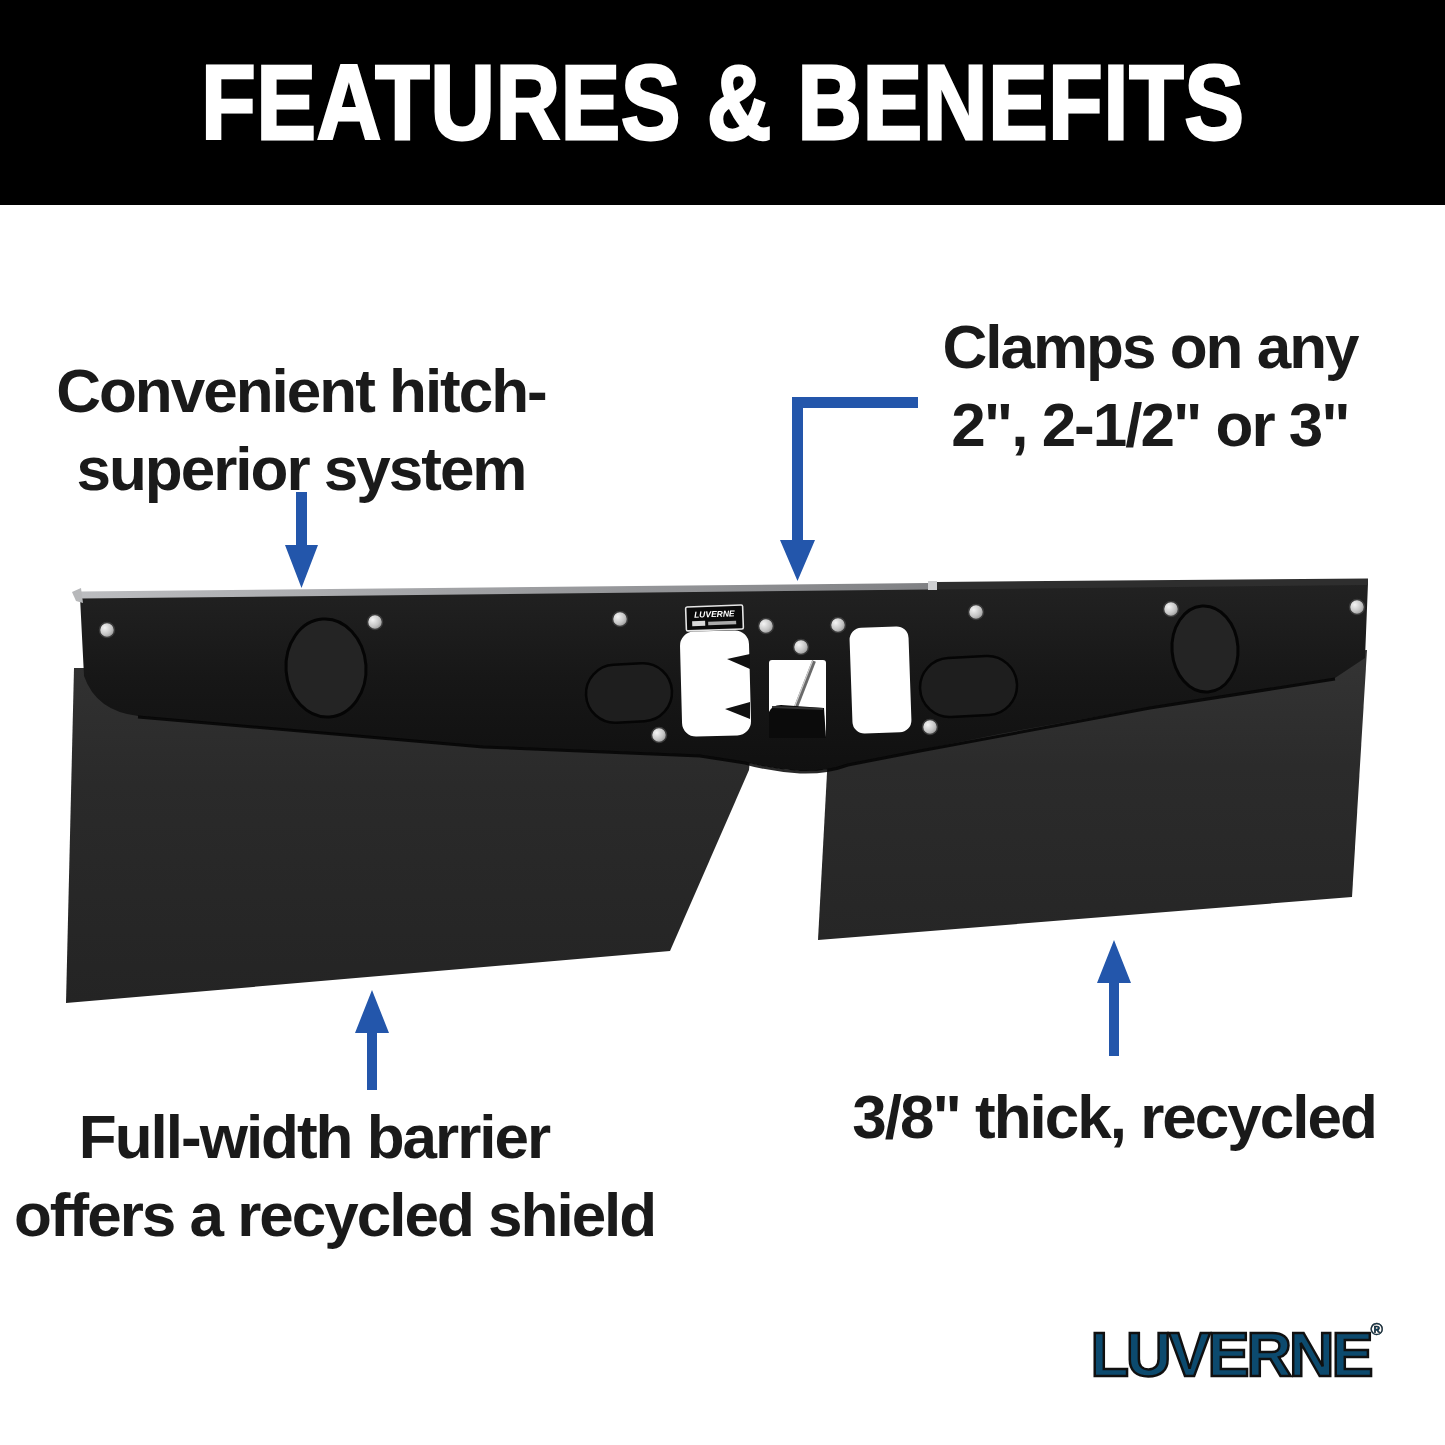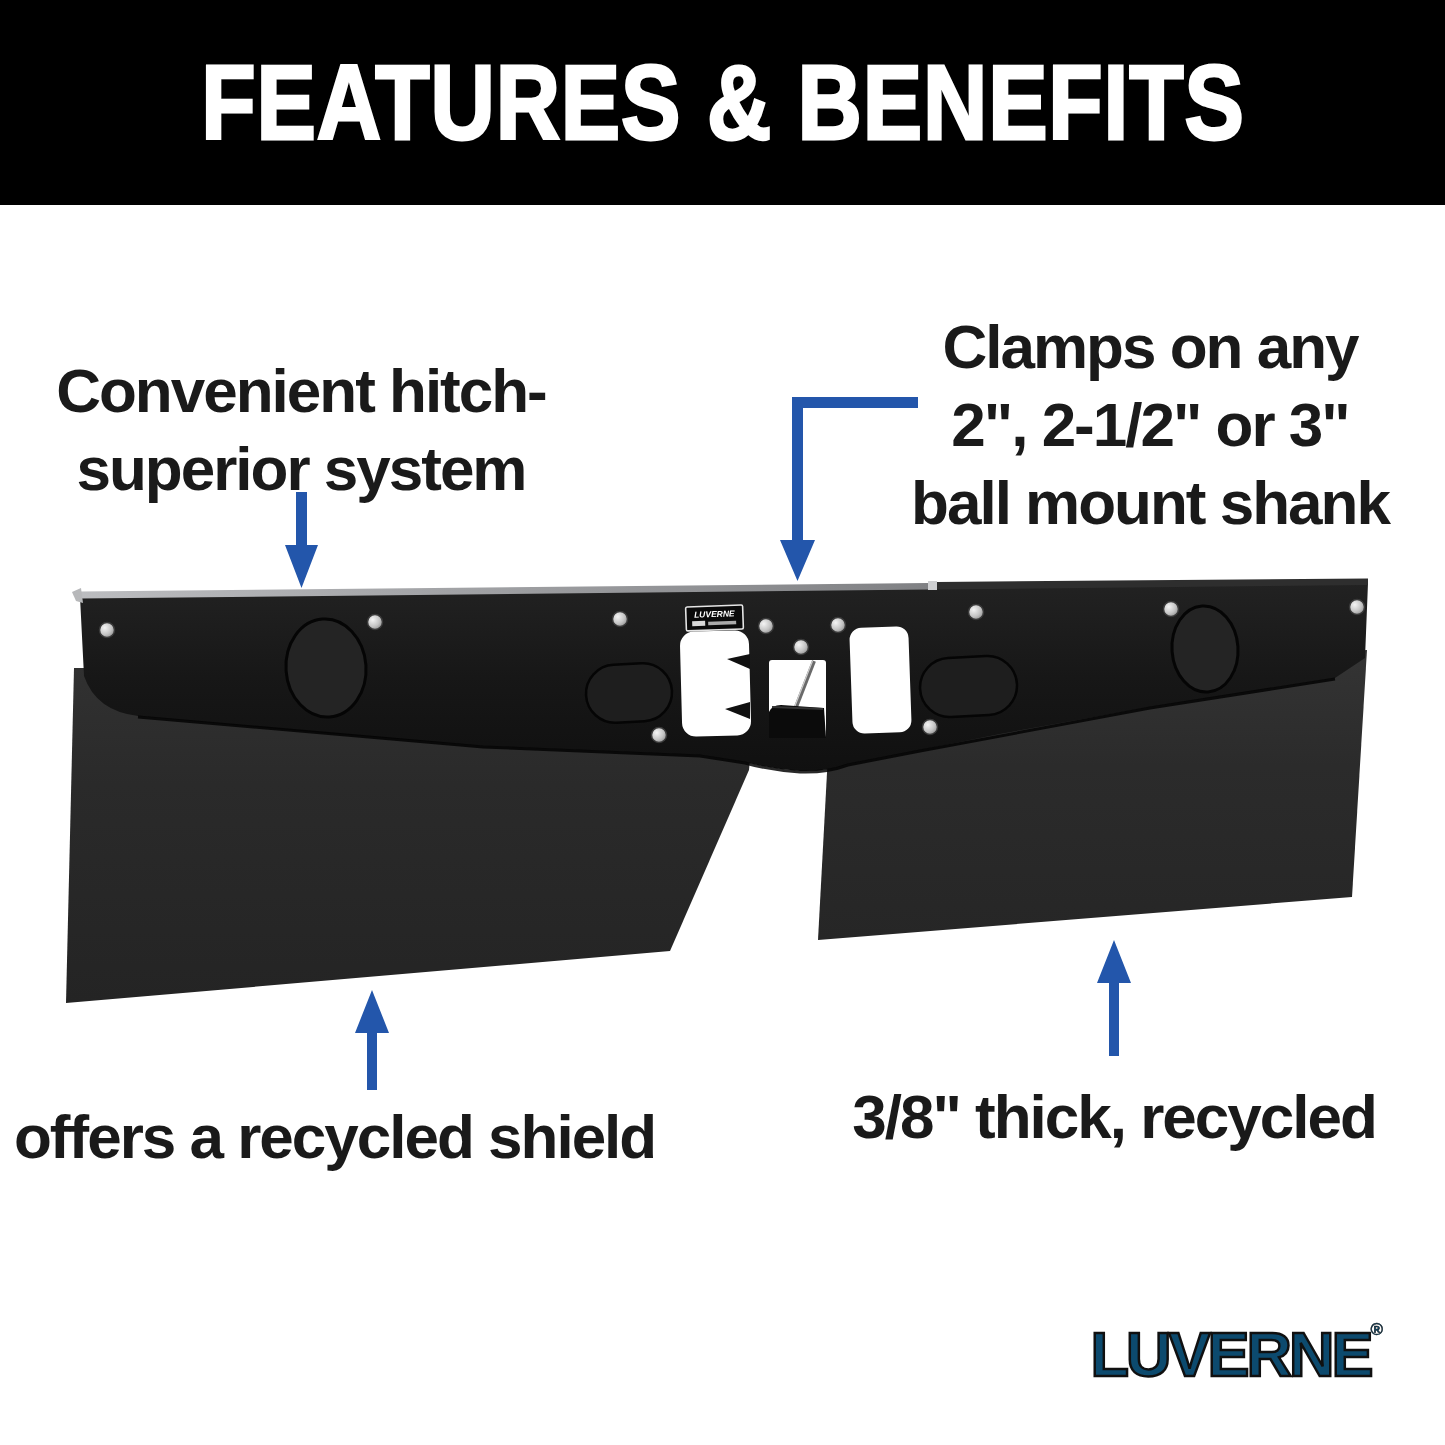--- a/index.html
+++ b/index.html
@@ -155,24 +155,24 @@
   </svg>
 
   <div class="callout tl">
     <span>Convenient hitch-</span>
     <span>superior system</span>
   </div>
 
   <div class="callout tr">
     <span>Clamps on any</span>
     <span>2", 2-1/2" or 3"</span>
-    <span>ball mount shank</span>
   </div>
 
   <div class="callout bl">
+    <span>Full-width barrier</span>
     <span>offers a recycled shield</span>
   </div>
 
   <div class="callout br">
     <span>3/8" thick, recycled</span>
   </div>
 
   <div class="logo"><span>LUVERNE</span><sup>®</sup></div>
 
 </div>

